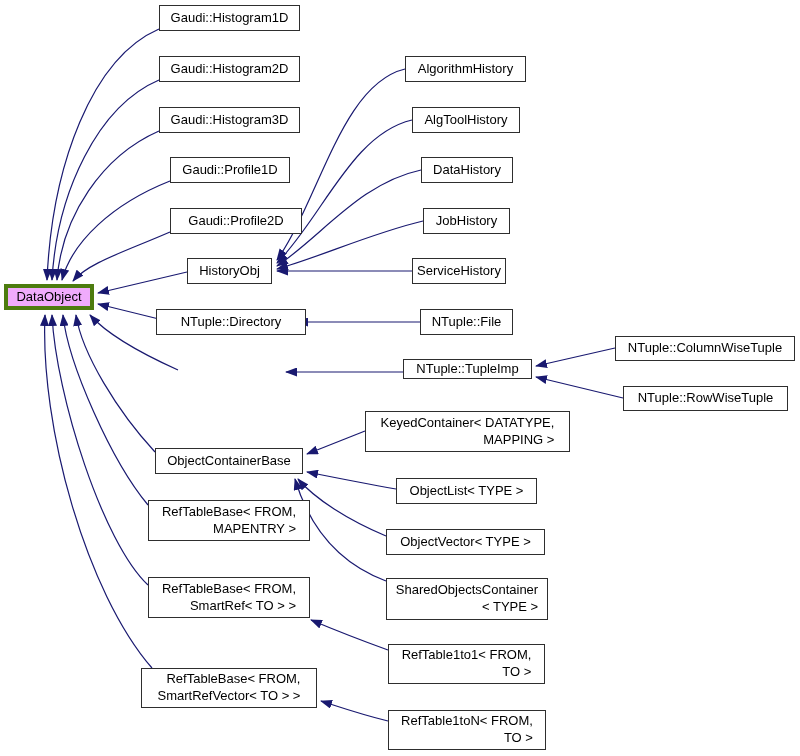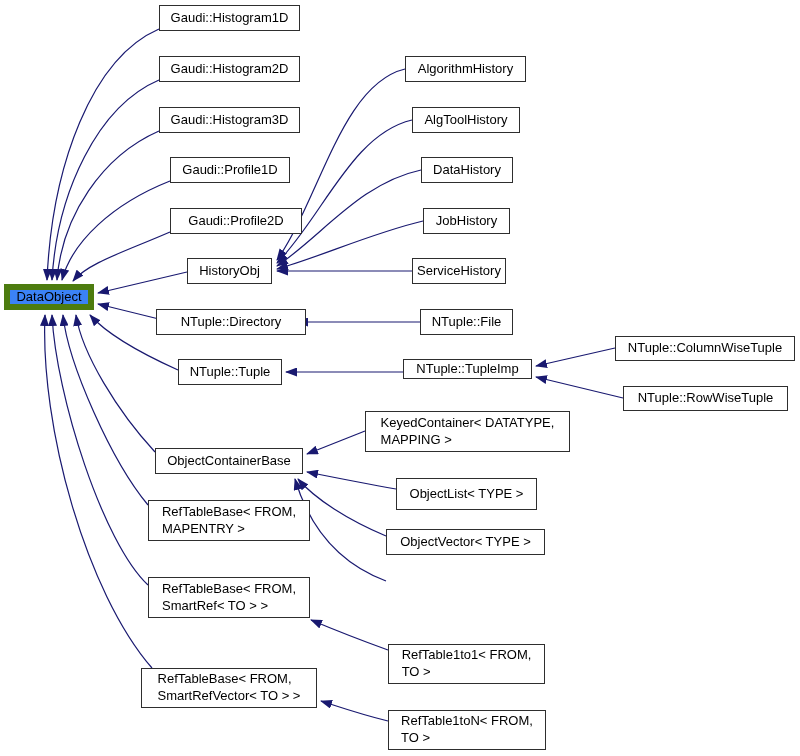--- a/index.html
+++ b/index.html
@@ -10,29 +10,29 @@
     font-family:"Liberation Sans", sans-serif;
     overflow:hidden;
   }
   #edges { position:absolute; left:0; top:0; pointer-events:none; }
   .node {
     position:absolute;
     box-sizing:border-box;
     background:#ffffff;
     border:1px solid #2e2e2e;
     display:flex; align-items:center; justify-content:center;
-    text-align:left;
+    text-align:right;
     font-size:13px; line-height:1.3;
     color:#000000;
     white-space:pre-line;
     cursor:pointer;
   }
   .node.root {
-    background:#3b82f6;
-    border:6px solid #4d7c0f;
+    background:#f0abfc;
+    border:4px solid #4d7c0f;
     cursor:default;
   }
   .edge { stroke:#191970; stroke-width:1.2; fill:none; }
 </style>
 </head>
 <body>
 
 <div id="canvas">
 
   <svg id="edges" width="800" height="756" viewBox="0 0 800 756" xmlns="http://www.w3.org/2000/svg">
@@ -80,30 +80,31 @@
   <div class="node" style="left:187px;top:258px;width:85px;height:26px">HistoryObj</div>
 
   <div class="node" style="left:405px;top:56px;width:121px;height:26px">AlgorithmHistory</div>
   <div class="node" style="left:412px;top:107px;width:108px;height:26px">AlgToolHistory</div>
   <div class="node" style="left:421px;top:157px;width:92px;height:26px">DataHistory</div>
   <div class="node" style="left:423px;top:208px;width:87px;height:26px">JobHistory</div>
   <div class="node" style="left:412px;top:258px;width:94px;height:26px">ServiceHistory</div>
 
   <div class="node" style="left:156px;top:309px;width:150px;height:26px">NTuple::Directory</div>
   <div class="node" style="left:420px;top:309px;width:93px;height:26px">NTuple::File</div>
-  <div class="node" style="left:178px;top:359px;width:104px;height:26px">NTuple::Tuple</div>
   <div class="node" style="left:403px;top:359px;width:129px;height:20px">NTuple::TupleImp</div>
   <div class="node" style="left:615px;top:336px;width:180px;height:25px">NTuple::ColumnWiseTuple</div>
   <div class="node" style="left:623px;top:386px;width:165px;height:25px">NTuple::RowWiseTuple</div>
 
   <div class="node" style="left:365px;top:411px;width:205px;height:41px">KeyedContainer&lt; DATATYPE,
 MAPPING &gt;</div>
   <div class="node" style="left:155px;top:448px;width:148px;height:26px">ObjectContainerBase</div>
-  <div class="node" style="left:396px;top:478px;width:141px;height:32px">ObjectList&lt; TYPE &gt;</div>
+  <div class="node" style="left:396px;top:478px;width:141px;height:26px">ObjectList&lt; TYPE &gt;</div>
   <div class="node" style="left:386px;top:529px;width:159px;height:26px">ObjectVector&lt; TYPE &gt;</div>
+  <div class="node" style="left:386px;top:578px;width:162px;height:42px">SharedObjectsContainer
+&lt; TYPE &gt;</div>
 
   <div class="node" style="left:148px;top:500px;width:162px;height:41px">RefTableBase&lt; FROM,
 MAPENTRY &gt;</div>
   <div class="node" style="left:148px;top:577px;width:162px;height:41px">RefTableBase&lt; FROM,
 SmartRef&lt; TO &gt; &gt;</div>
   <div class="node" style="left:388px;top:644px;width:157px;height:40px">RefTable1to1&lt; FROM,
 TO &gt;</div>
   <div class="node" style="left:141px;top:668px;width:176px;height:40px">RefTableBase&lt; FROM,
 SmartRefVector&lt; TO &gt; &gt;</div>
   <div class="node" style="left:388px;top:710px;width:158px;height:40px">RefTable1toN&lt; FROM,

